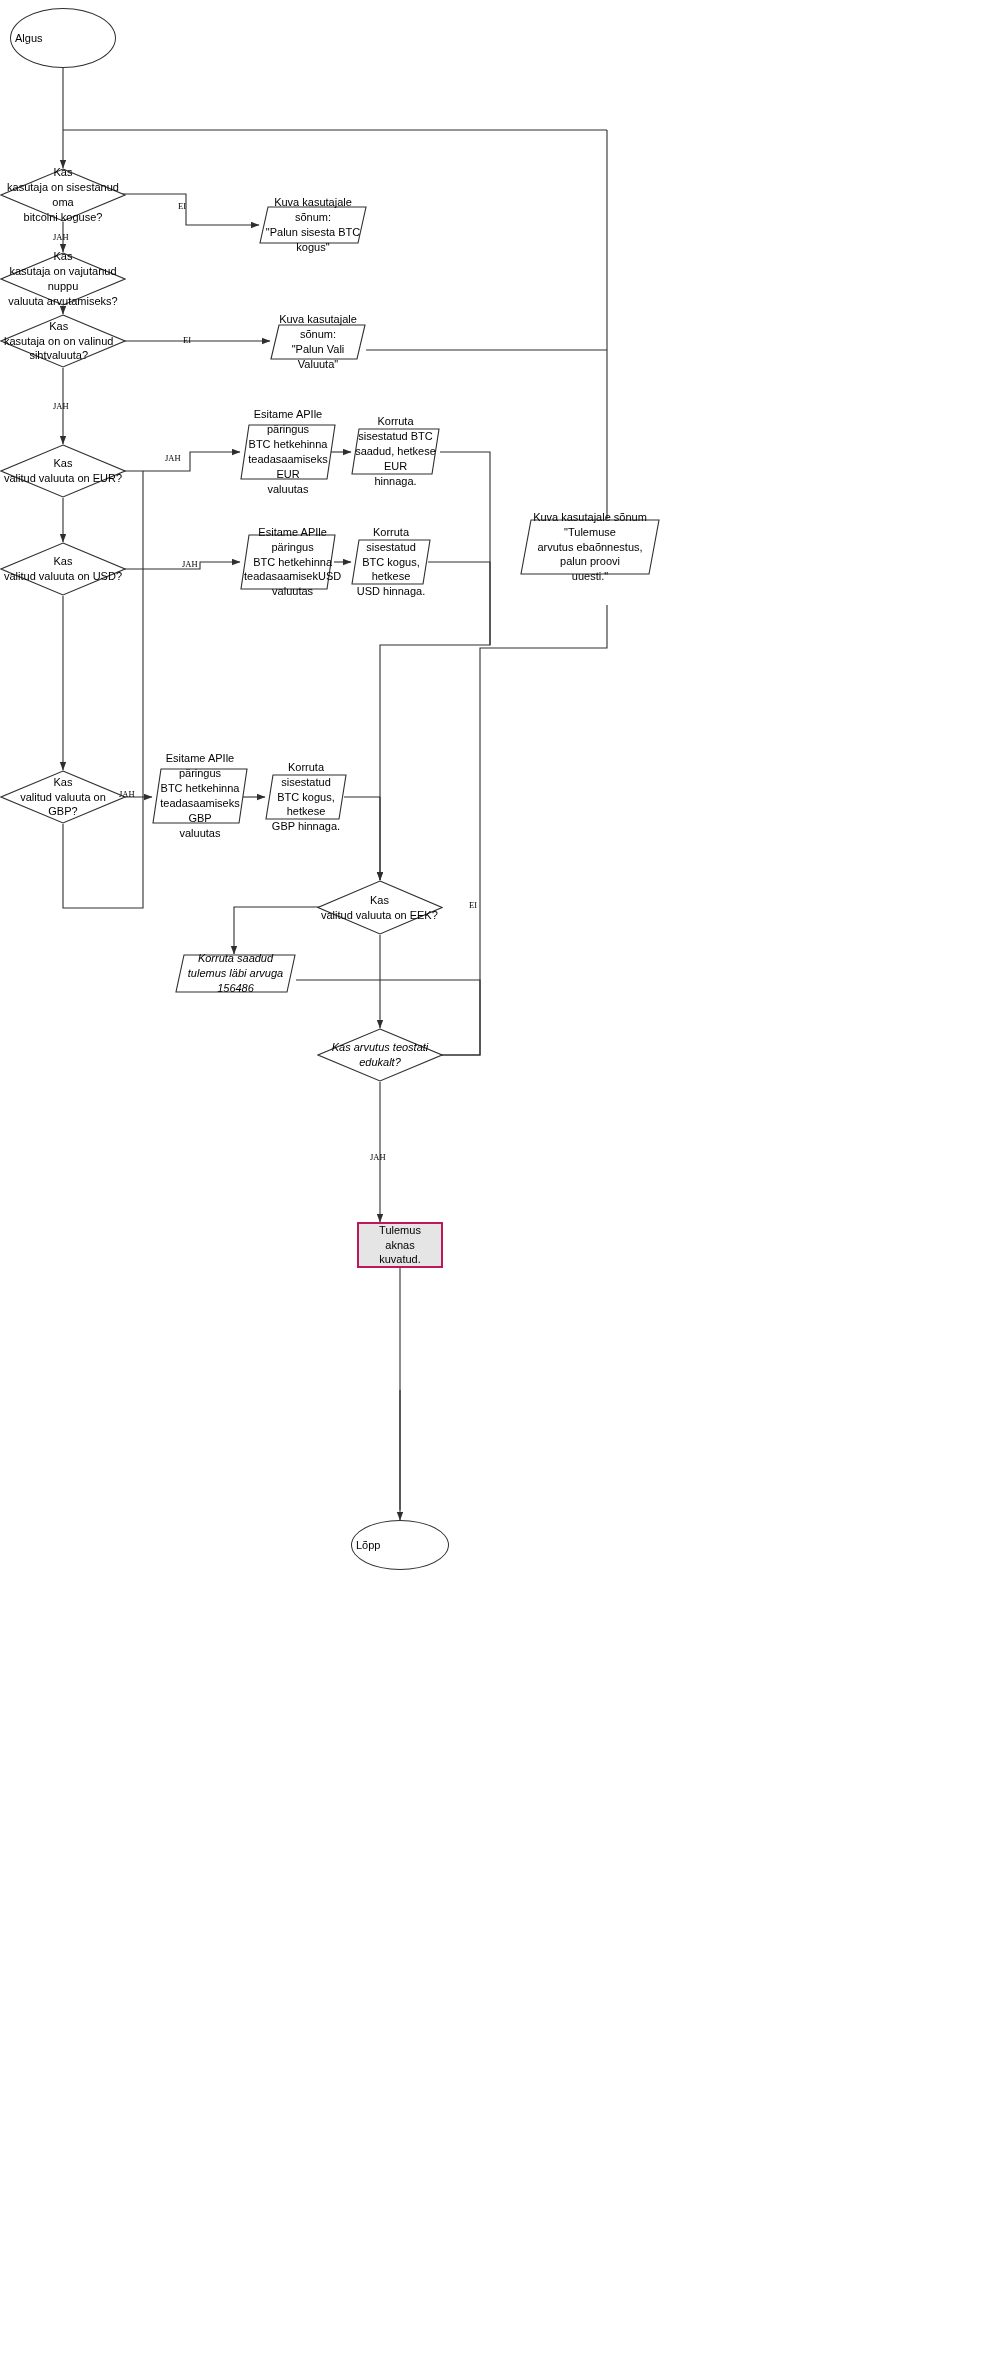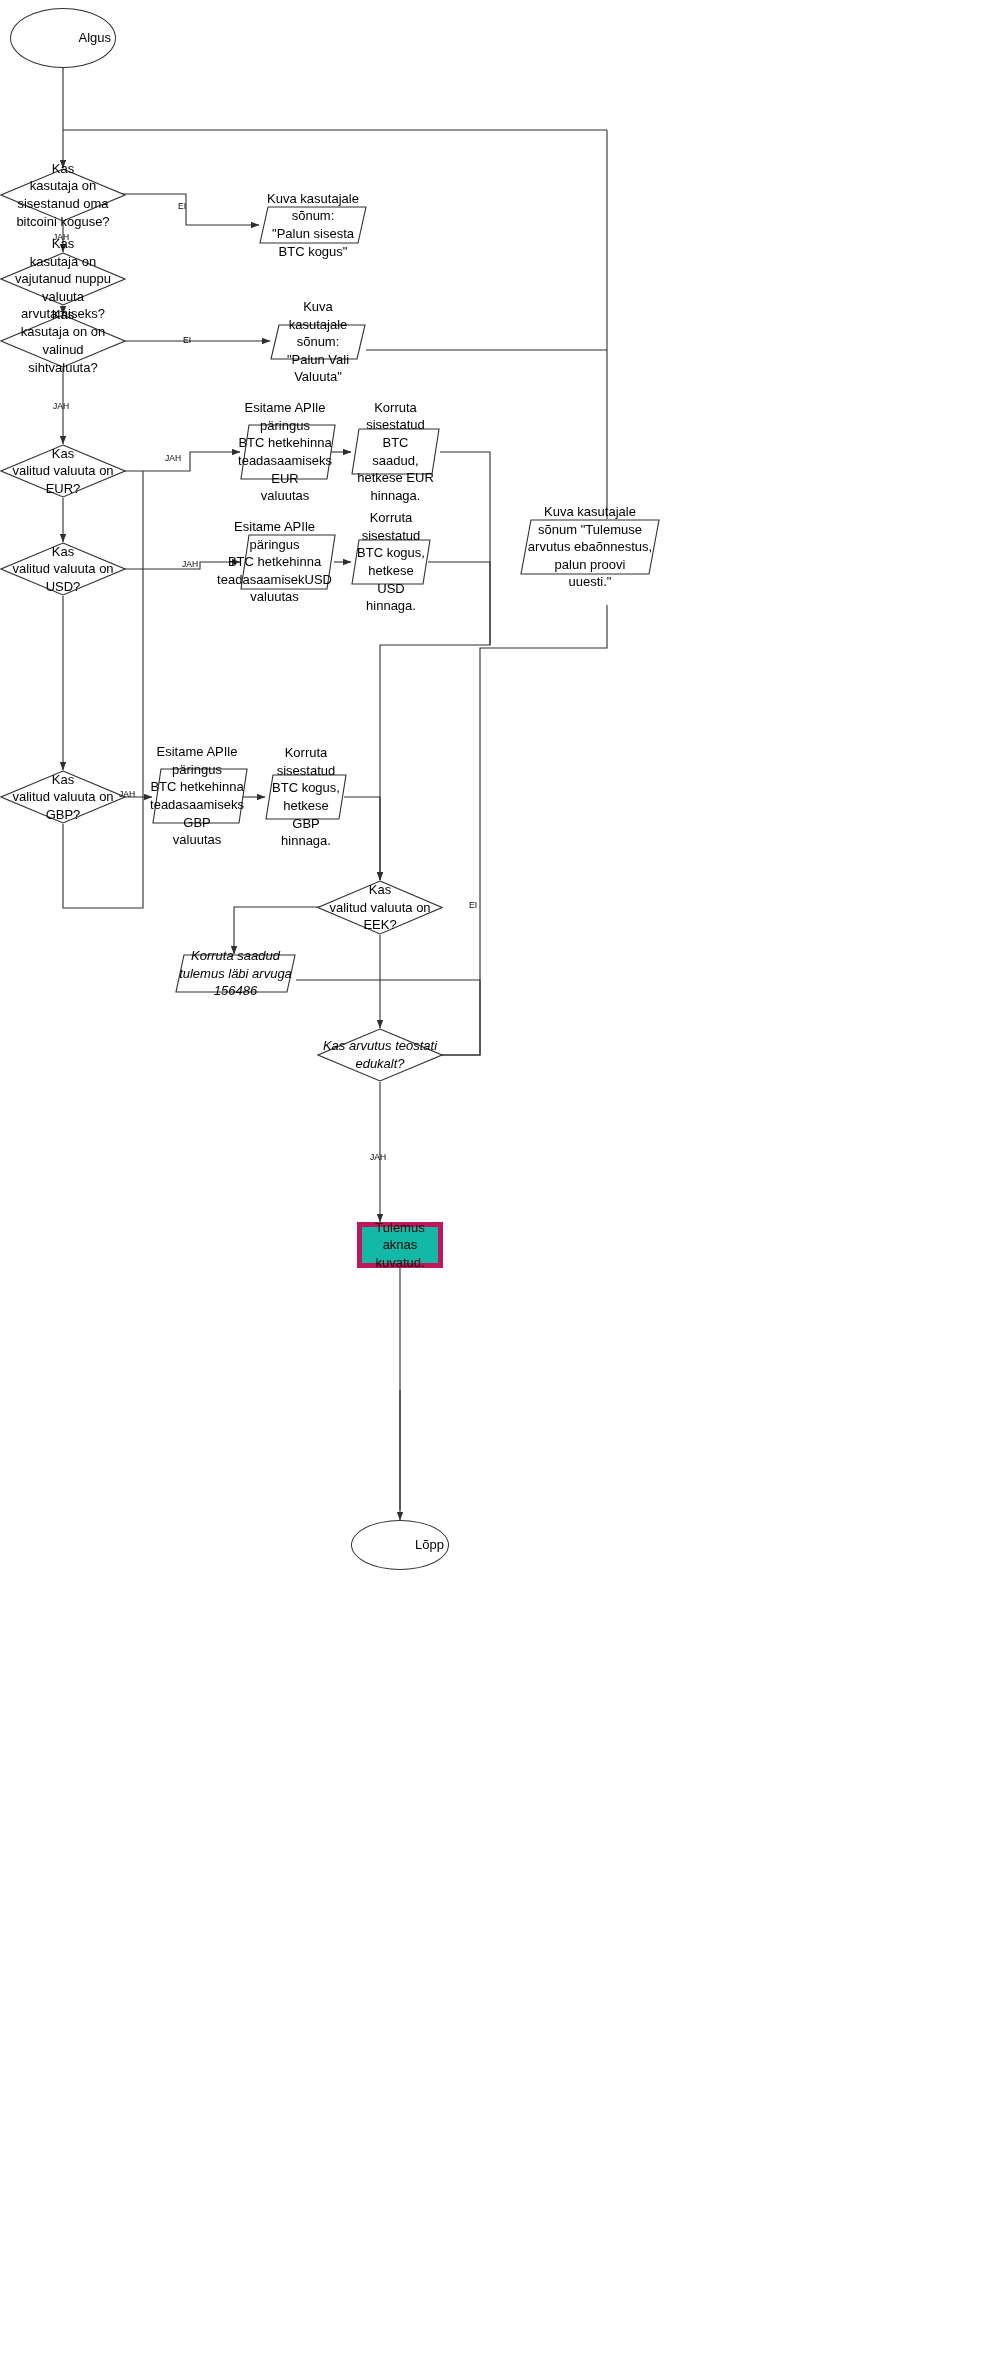--- a/index.html
+++ b/index.html
@@ -1,31 +1,31 @@
 <!DOCTYPE html>
 <html><head>
 <meta charset="utf-8">
 <style>
   html,body{margin:0;padding:0;background:#ffffff;}
   body{font-family:"Liberation Sans",sans-serif;}
   #canvas{position:relative;width:986px;height:2371px;background:#ffffff;overflow:hidden;}
   svg#wires{position:absolute;left:0;top:0;width:986px;height:2371px;}
-  .node{position:absolute;box-sizing:border-box;display:flex;align-items:center;justify-content:flex-end;text-align:center;color:#000;font-size:13px;line-height:1.35;}
+  .node{position:absolute;box-sizing:border-box;display:flex;align-items:center;justify-content:flex-start;text-align:center;color:#000;font-size:11px;line-height:1.35;}
   .node .txt{position:relative;z-index:3;padding:0 4px;white-space:pre-line;}
   
   .terminator{border:1px solid #2f2f2f;border-radius:50%;background:#fff;}
   
-  .process{border:5px solid #be185d;background:#14b8a6;}
+  .process{border:2px solid #be185d;background:#e5e5e5;}
   
   .decision{background:transparent;}
   .decision .dia{position:absolute;left:0;top:0;width:100%;height:100%;}
   
   .data{background:transparent;}
   .data .par{position:absolute;left:0;top:0;width:100%;height:100%;}
-  .edge-label{position:absolute;font-size:8.5px;color:#000;font-family:Liberation Sans, sans-serif;white-space:nowrap;}
+  .edge-label{position:absolute;font-size:8.5px;color:#000;font-family:Liberation Serif, serif;white-space:nowrap;}
 </style>
 </head>
 <body>
 
 <div id="canvas">
 
   <svg id="wires" viewBox="0 0 986 2371">
     <defs>
       <marker id="arw" markerWidth="9" markerHeight="9" refX="8" refY="3.2" orient="auto" markerUnits="userSpaceOnUse">
         <path d="M0,0 L8.5,3.2 L0,6.4 z" fill="#2f2f2f"></path>

